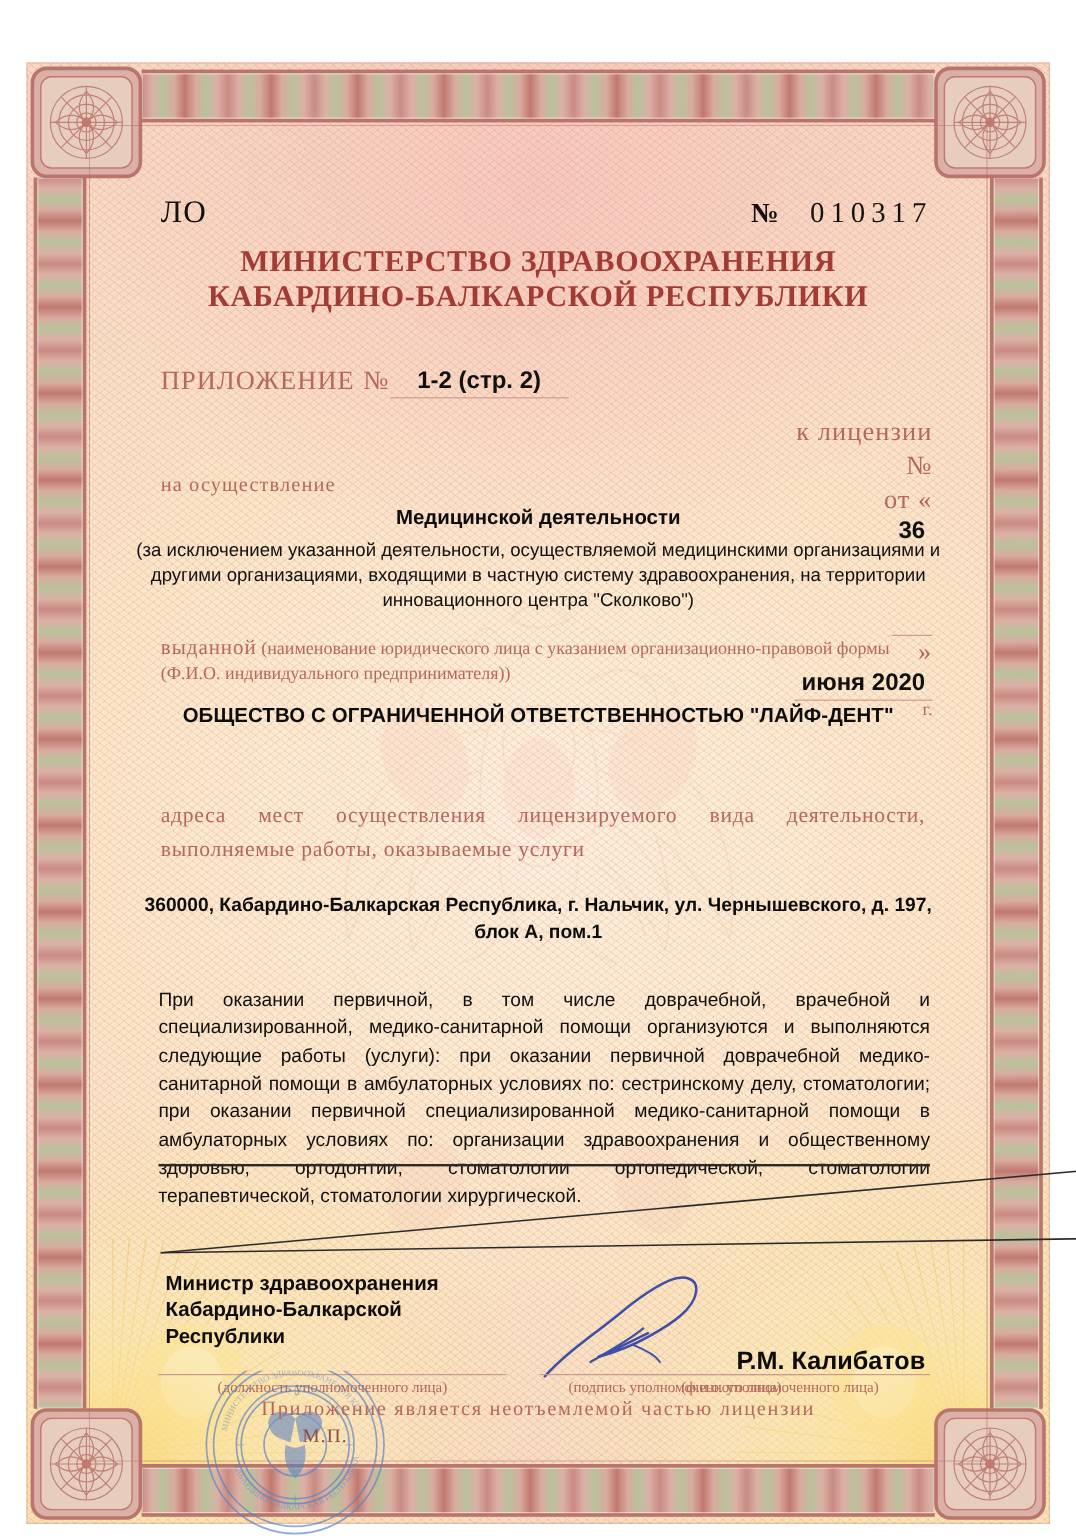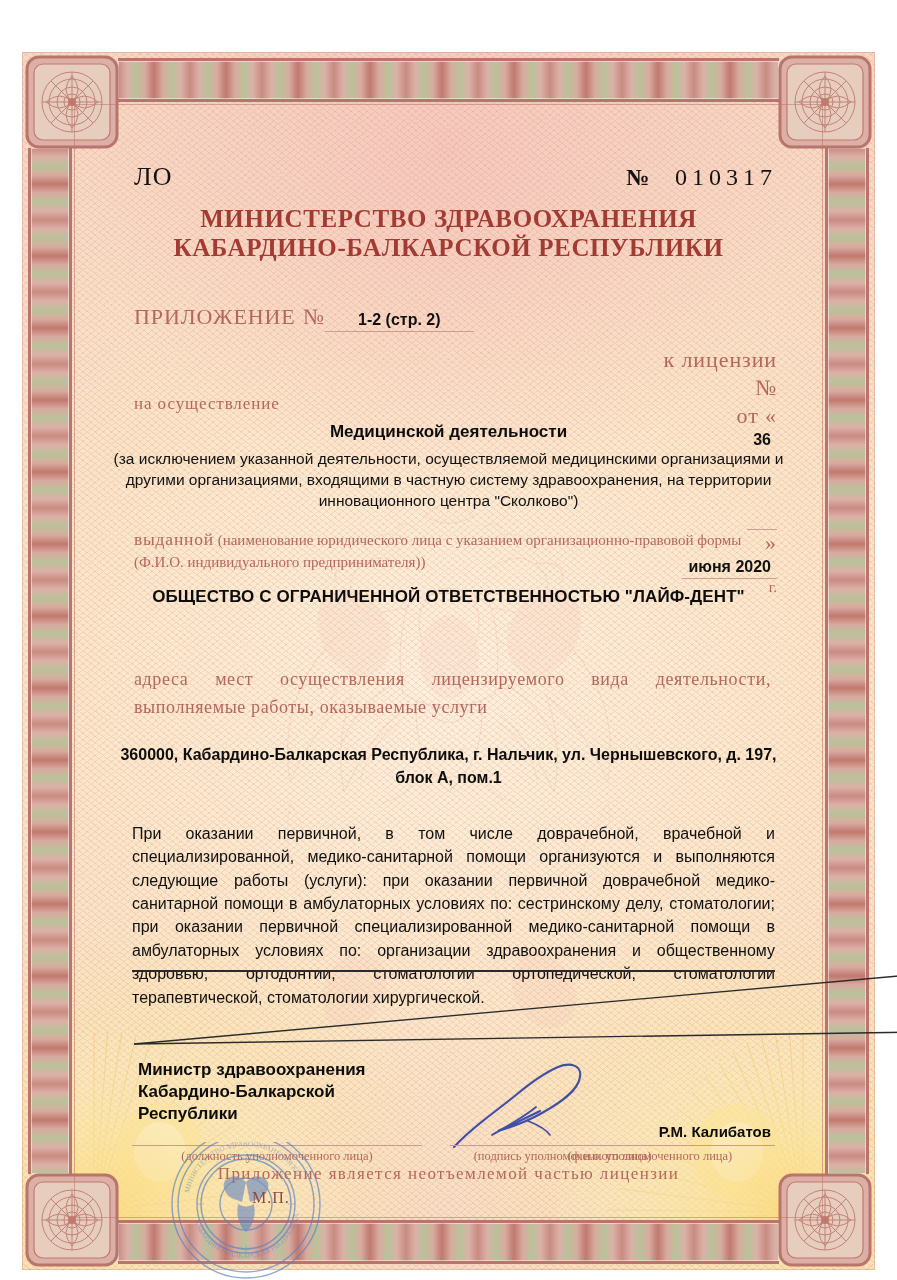--- a/index.html
+++ b/index.html
@@ -131,21 +131,21 @@
     font-family:"Liberation Serif",serif;
   }
   .lbl{
     color:#b4685d;font-size:22px;letter-spacing:.9px;white-space:nowrap;
     padding-bottom:2px;
   }
   .fill{
     border-bottom:1px solid #cf9c92;
     flex:1;text-align:center;
     font-family:"Liberation Sans",sans-serif;
-    font-weight:700;font-size:16px;color:#111;
+    font-weight:700;font-size:20px;color:#111;
     padding:0 6px 2px 6px;
   }
   .fill.left{text-align:left;}
   .tail{color:#b4685d;font-size:15px;padding-bottom:2px;padding-left:4px;}
 
   #line-prilozhenie{top:200px;left:60px;width:340px;}
   #line-license{top:243px;left:60px;right:46px;flex-direction:column;}
   #line-naosush{
     position:absolute;top:290px;left:60px;
     color:#b4685d;font-size:17px;letter-spacing:.9px;
@@ -207,21 +207,21 @@
   
   .sig-block{position:absolute;top:955px;left:58px;right:48px;height:110px;}
   .sig-role{
     position:absolute;left:6px;top:0;width:290px;
     font-family:"Liberation Sans",sans-serif;
     font-weight:700;font-size:17px;line-height:1.3;color:#0d0d0d;
   }
   .sig-name{
     position:absolute;right:4px;top:64px;
     font-family:"Liberation Sans",sans-serif;
-    font-weight:700;font-size:15px;color:#0d0d0d;
+    font-weight:700;font-size:21px;color:#0d0d0d;
   }
   .sig-rule{position:absolute;height:1px;background:#c99a90;top:86px;}
   .sig-rule.r1{left:0;width:290px;}
   .sig-rule.r2{left:318px;width:225px;}
   .sig-rule.r3{right:0;width:250px;}
   .sig-cap{
     position:absolute;top:90px;
     font-family:"Liberation Serif",serif;
     font-size:12.5px;color:#b4685d;text-align:center;
   }

